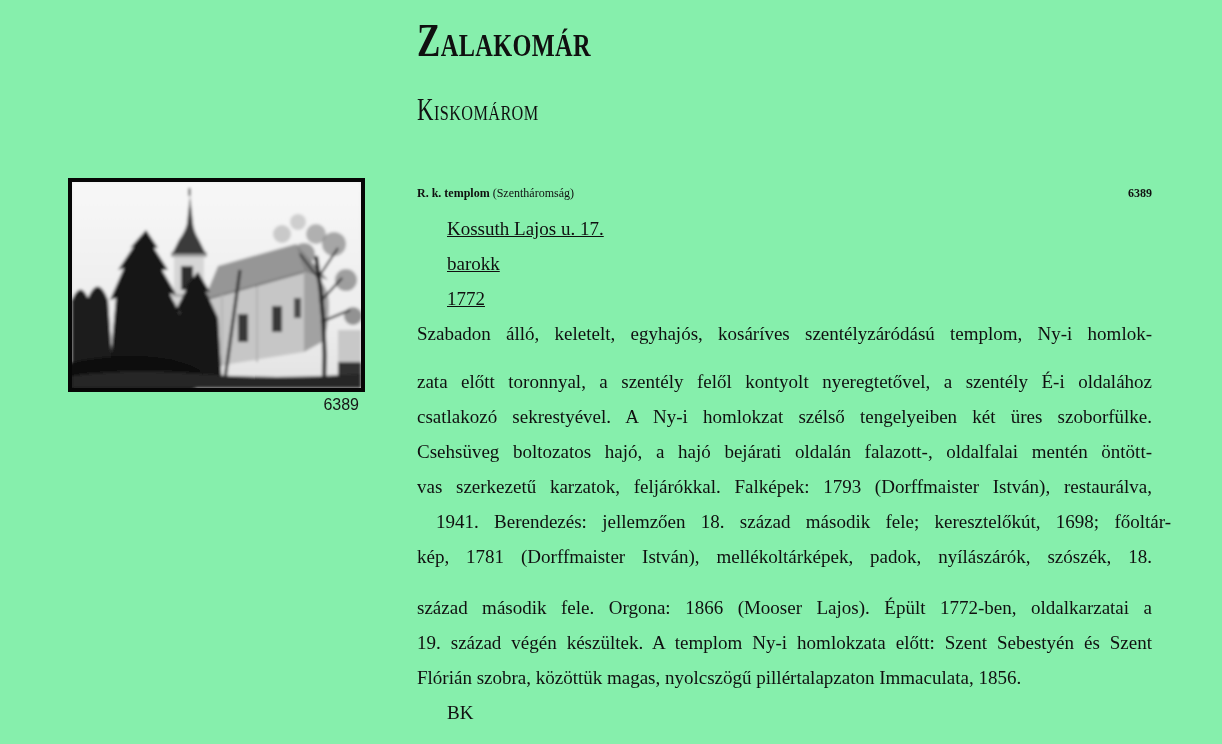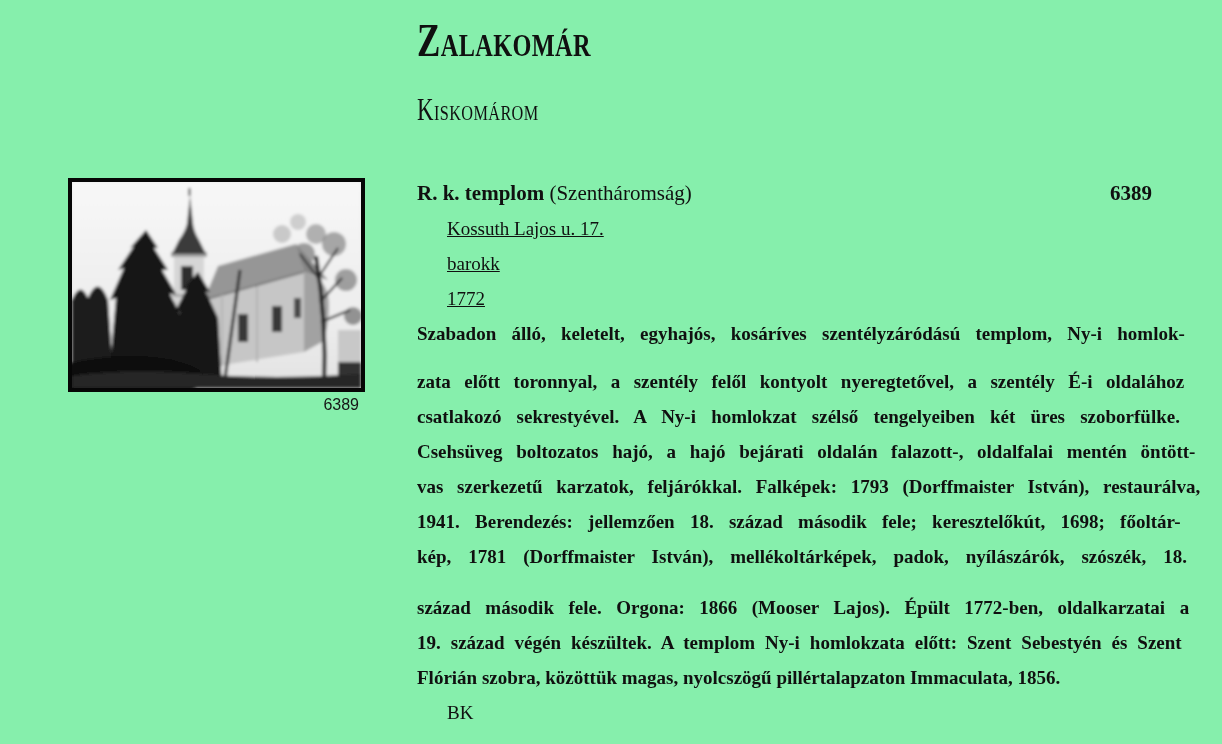--- a/index.html
+++ b/index.html
@@ -67,29 +67,29 @@
     left: 417px;
     top: 176px;
     width: 735px;
     font-size: 19px;
     line-height: 35px;
   }
   .entry-header {
     display: flex;
     justify-content: space-between;
     align-items: baseline;
-    font-size: 21px;
+    font-size: 12px;
     line-height: 35px;
   }
   .entry-header .name { font-weight: 700; }
   .entry-header .dedication { font-weight: 400; }
   .entry-header .num { font-weight: 700; }
   .details { margin-left: 30px; text-decoration: underline; }
   .detail-line { line-height: 35px; white-space: nowrap; }
-  .desc-line { line-height: 35px; white-space: nowrap; overflow: visible; font-weight: bold; }
+  .desc-line { line-height: 35px; white-space: nowrap; overflow: visible; }
   .signature { margin-left: 30px; line-height: 35px; }
 </style>
 </head>
 <body>
 
 <div class="page">
 
   <h1 class="title">Zalakomár</h1>
   <h2 class="subtitle">Kiskomárom</h2>
 
@@ -175,21 +175,21 @@
         <div class="detail-line last-line">1772</div>
       </div>
 
     <div class="desc">
 
     <div class="desc-line" style="word-spacing: 10.4863px; letter-spacing: normal;"><span class="measure">Szabadon álló, keletelt, egyhajós, kosáríves szentélyzáródású templom, Ny-i homlok-</span></div>
         <div class="desc-line" style="word-spacing: 8.7358px; letter-spacing: normal; margin-top: 13px;"><span class="measure">zata előtt toronnyal, a szentély felől kontyolt nyeregtetővel, a szentély É-i oldalához</span></div>
         <div class="desc-line" style="word-spacing: 10.4375px; letter-spacing: normal; text-align: right;"><span class="measure">csatlakozó sekrestyével. A Ny-i homlokzat szélső tengelyeiben két üres szoborfülke.</span></div>
         <div class="desc-line" style="word-spacing: 8.92031px; letter-spacing: normal;"><span class="measure">Csehsüveg boltozatos hajó, a hajó bejárati oldalán falazott-, oldalfalai mentén öntött-</span></div>
         <div class="desc-line" style="word-spacing: 8.95898px; letter-spacing: normal;"><span class="measure">vas szerkezetű karzatok, feljárókkal. Falképek: 1793 (Dorffmaister István), restaurálva,</span></div>
-        <div class="desc-line" style="word-spacing: 10.5434px; letter-spacing: normal;"><span class="measure">1941. Berendezés: jellemzően 18. század második fele; keresztelőkút, 1698; főoltár-</span></div>
+        <div class="desc-line" style="word-spacing: 10.5434px; letter-spacing: normal; margin-left: 19px;"><span class="measure">1941. Berendezés: jellemzően 18. század második fele; keresztelőkút, 1698; főoltár-</span></div>
         <div class="desc-line" style="word-spacing: 12.1816px; letter-spacing: normal;"><span class="measure">kép, 1781 (Dorffmaister István), mellékoltárképek, padok, nyílászárók, szószék, 18.</span></div>
         <div class="desc-line" style="word-spacing: 9.74687px; letter-spacing: normal; margin-top: 16px;"><span class="measure">század második fele. Orgona: 1866 (Mooser Lajos). Épült 1772-ben, oldalkarzatai a</span></div>
         <div class="desc-line" style="word-spacing: 5.23177px; letter-spacing: normal;"><span class="measure">19. század végén készültek. A templom Ny-i homlokzata előtt: Szent Sebestyén és Szent</span></div>
         <div class="desc-line last-line" style="word-spacing: 0px; letter-spacing: normal;"><span class="measure">Flórián szobra, közöttük magas, nyolcszögű pillértalapzaton Immaculata, 1856.</span></div>
       </div>
 
     <div class="signature">BK</div>
 
   </div>
 

